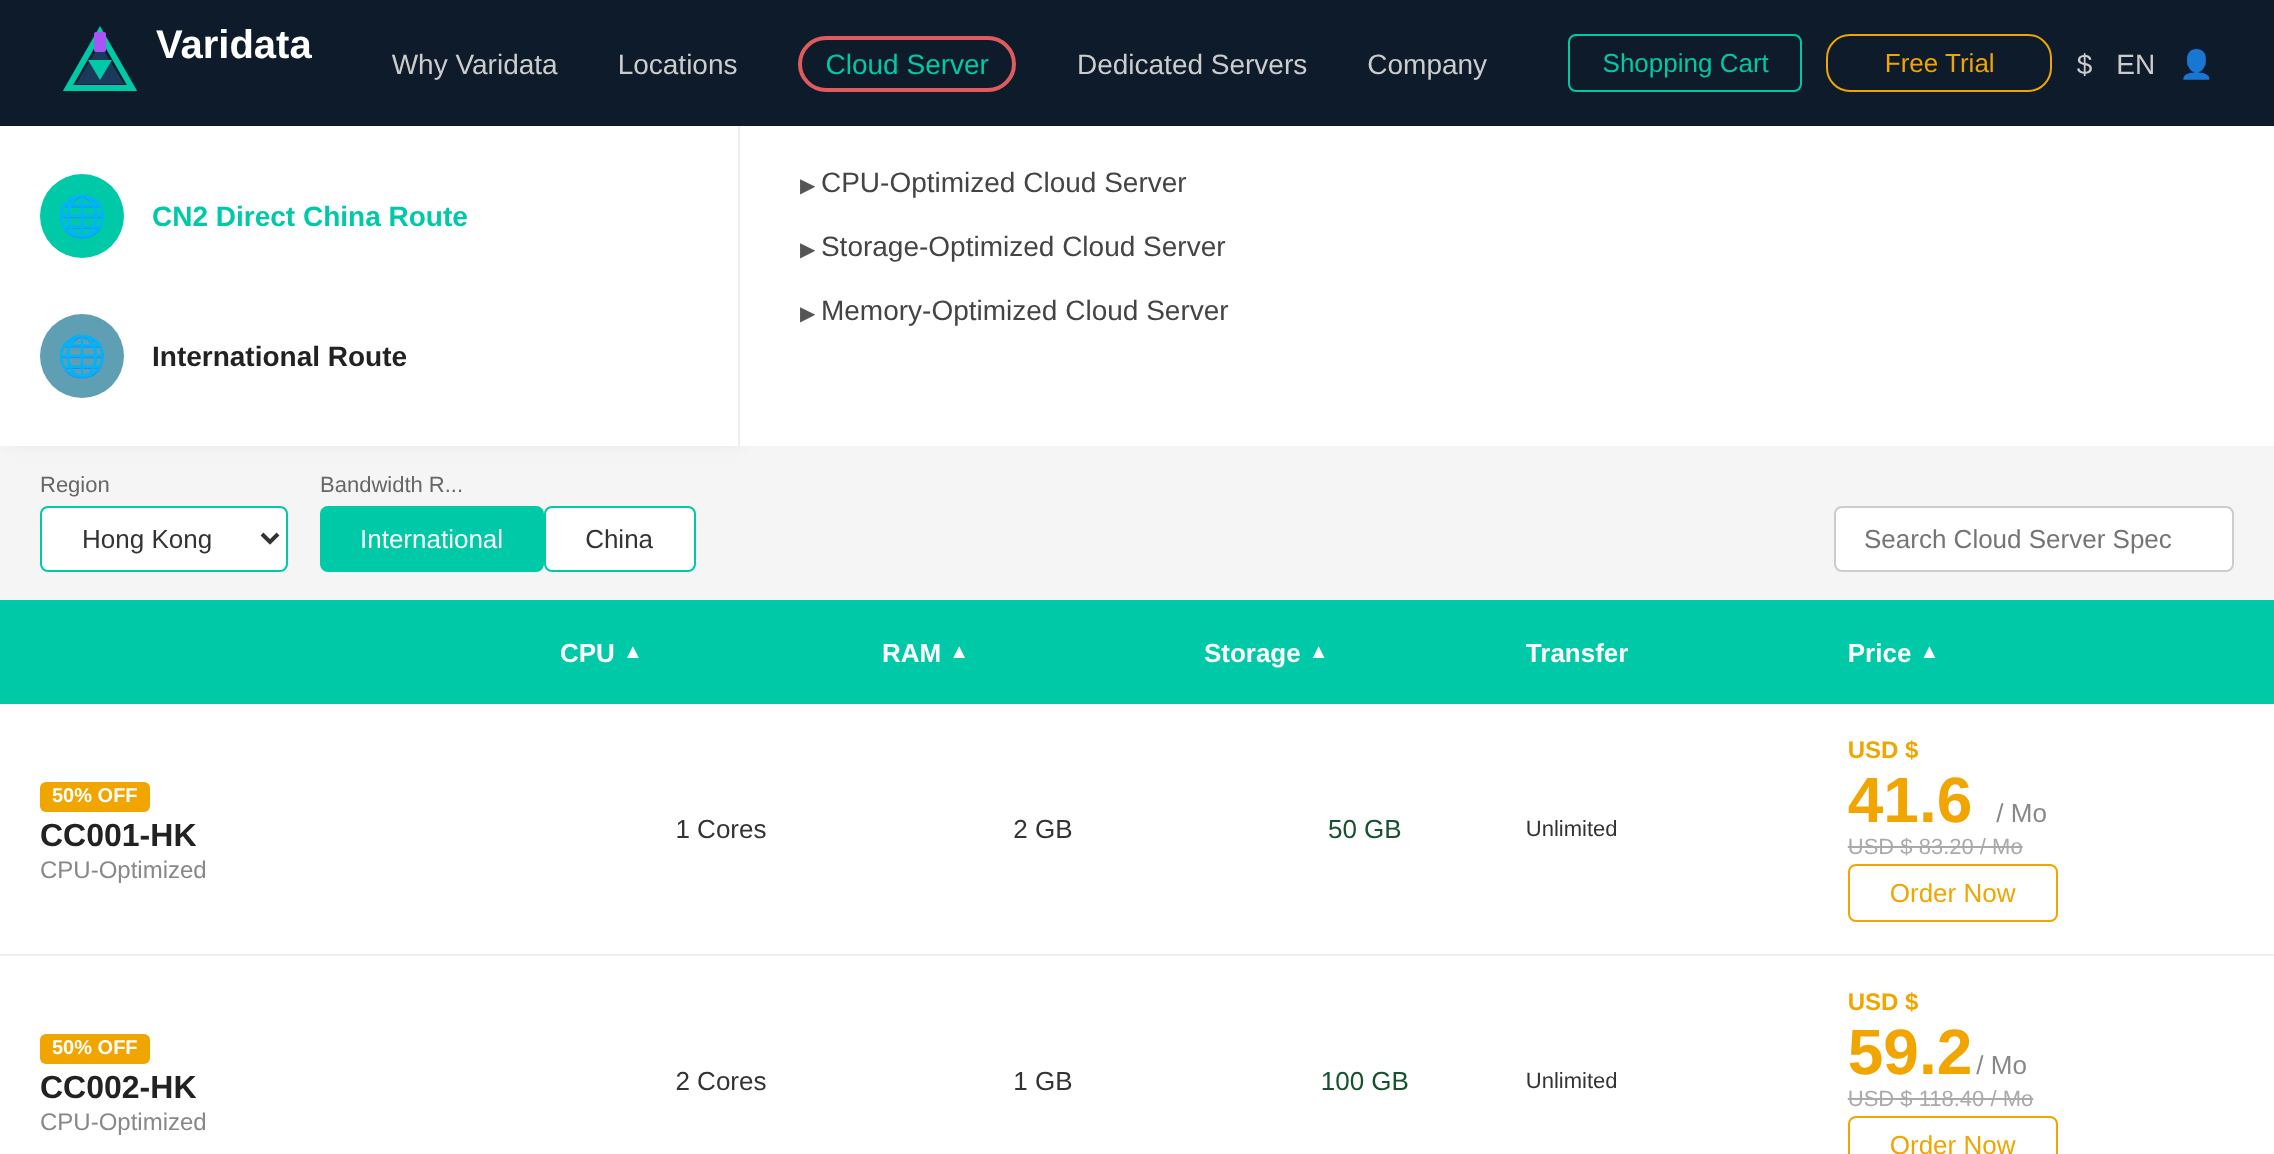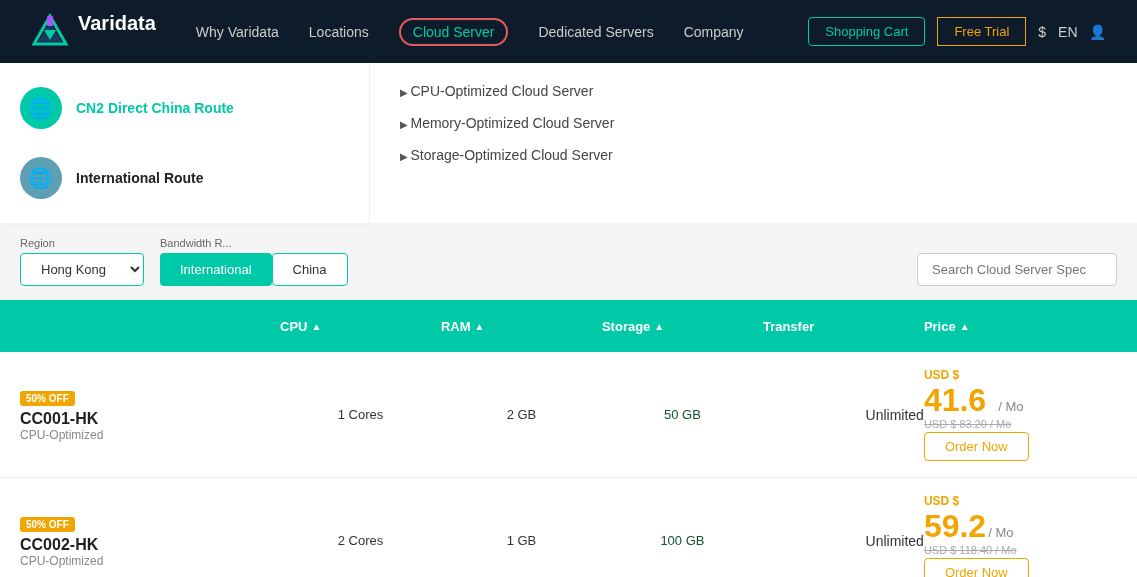--- a/index.html
+++ b/index.html
@@ -61,22 +61,22 @@
       padding: 6px 16px;
       border-radius: 4px;
       cursor: pointer;
       font-size: 13px;
       white-space: nowrap;
     }
     .btn-free-trial {
       border: 1.5px solid #f0a500;
       color: #f0a500;
       background: transparent;
-      padding: 6px 16px;
-      border-radius: 0;
+      padding: 6px 28px;
+      border-radius: 12px;
       cursor: pointer;
       font-size: 13px;
     }
     .nav-icon {
       color: #ccc;
       font-size: 14px;
       cursor: pointer;
     }
 
     
@@ -250,21 +250,21 @@
       font-weight: bold;
       color: #222;
     }
     .row-type {
       font-size: 12px;
       color: #888;
     }
     .row-cpu { flex: 1; text-align: center; font-size: 13px; color: #333; }
     .row-ram { flex: 1; text-align: center; font-size: 13px; color: #333; }
     .row-storage { flex: 1; text-align: center; font-size: 13px; color: #14532d; }
-    .row-transfer { flex: 1; text-align: right; font-size: 14px; color: #333; }
+    .row-transfer { flex: 1; text-align: left; font-size: 11px; color: #333; }
     .row-price {
       flex: 1.2;
       display: flex;
       flex-direction: column;
       align-items: flex-start;
       gap: 2px;
     }
     .price-usd-label {
       font-size: 12px;
       color: #f0a500;
@@ -330,22 +330,22 @@
         <div class="dropdown-globe">🌐</div>
         <span class="dropdown-item-text teal">CN2 Direct China Route</span>
       </div>
       <div class="dropdown-item">
         <div class="dropdown-globe" style="background:#5e9fb3;">🌐</div>
         <span class="dropdown-item-text">International Route</span>
       </div>
     </div>
     <div class="dropdown-right">
       <div class="dropdown-right-item">CPU-Optimized Cloud Server</div>
+      <div class="dropdown-right-item">Storage-Optimized Cloud Server</div>
       <div class="dropdown-right-item">Memory-Optimized Cloud Server</div>
-      <div class="dropdown-right-item">Storage-Optimized Cloud Server</div>
     </div>
   </div>
 </div>
 
 <div class="content">
 
   <div class="filter-row">
     <div class="filter-group">
       <label class="filter-label">Region</label>
       <select class="filter-select">

